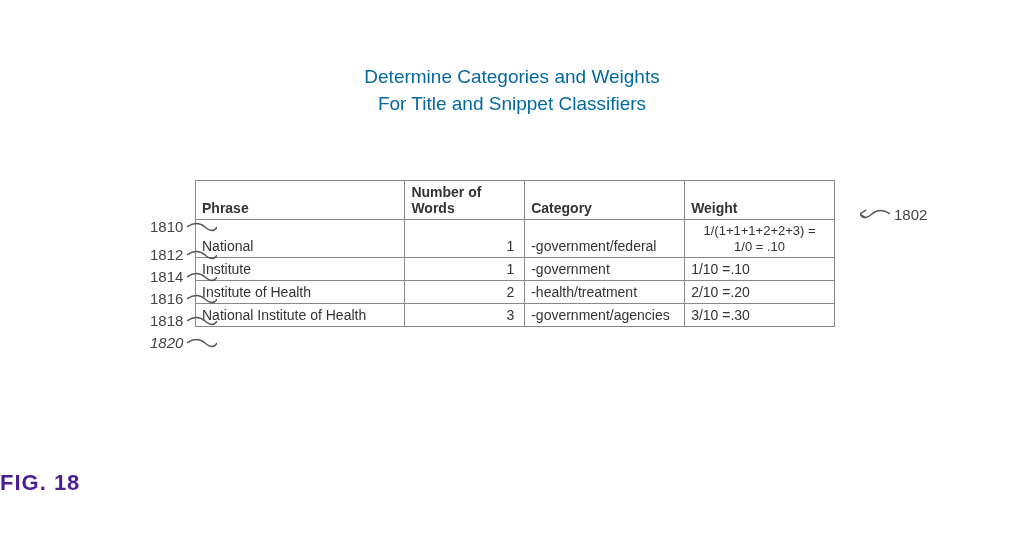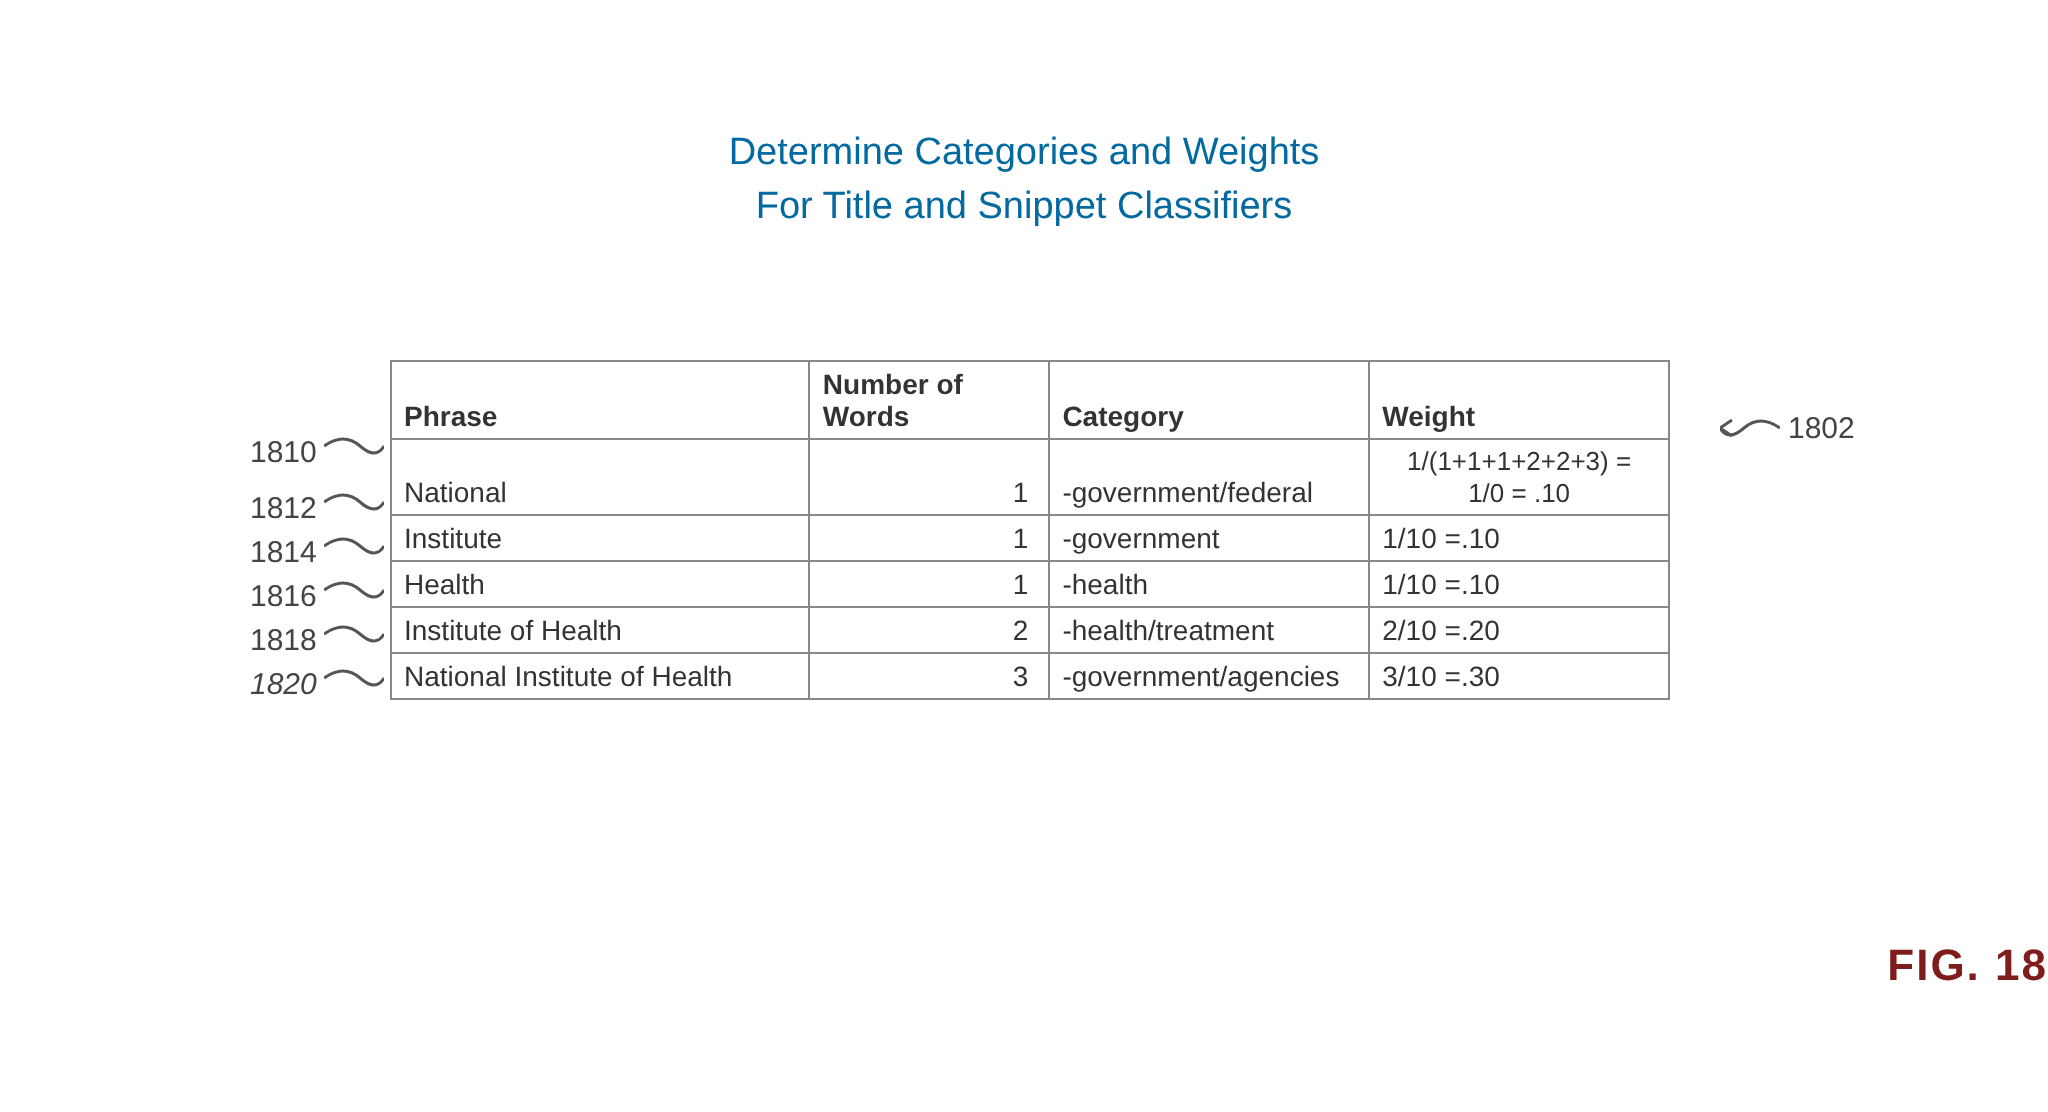--- a/index.html
+++ b/index.html
@@ -53,20 +53,22 @@
       position: absolute;
       top: 180px;
       left: 125px;
       font-size: 15px;
       color: #444;
     }
     .row-label {
       position: absolute;
       white-space: nowrap;
       display: flex;
+      align-items: center;
+      margin-left: 25px;
     }
     .row-label .lead {
       display: inline-block;
       width: 28px;
       height: 10px;
       position: relative;
       margin-left: 4px;
     }
     .row-label .lead svg {
       position: absolute;
@@ -82,25 +84,25 @@
       display: flex;
       align-items: center;
     }
     .right-label svg {
       margin-right: 4px;
     }
     .fig-label {
       position: absolute;
       bottom: 60px;
       width: 100%;
-      text-align: right;
+      text-align: left;
       font-size: 22px;
       font-weight: bold;
       letter-spacing: 1px;
-      color: #7f1d1d;
+      color: #4c1d95;
     }
   </style>
 </head>
 <body>
 
 <div class="title-block">
   <div>Determine Categories and Weights</div>
   <div>For Title and Snippet Classifiers</div>
 </div>
 
@@ -130,26 +132,20 @@
           <div>1/0 = .10</div>
         </td>
       </tr>
       <tr>
         <td>Institute</td>
         <td class="num">1</td>
         <td>-government</td>
         <td>1/10 =.10</td>
       </tr>
       <tr>
-        <td>Health</td>
-        <td class="num">1</td>
-        <td>-health</td>
-        <td>1/10 =.10</td>
-      </tr>
-      <tr>
         <td>Institute of Health</td>
         <td class="num">2</td>
         <td>-health/treatment</td>
         <td>2/10 =.20</td>
       </tr>
       <tr>
         <td>National Institute of Health</td>
         <td class="num">3</td>
         <td>-government/agencies</td>
         <td>3/10 =.30</td>

